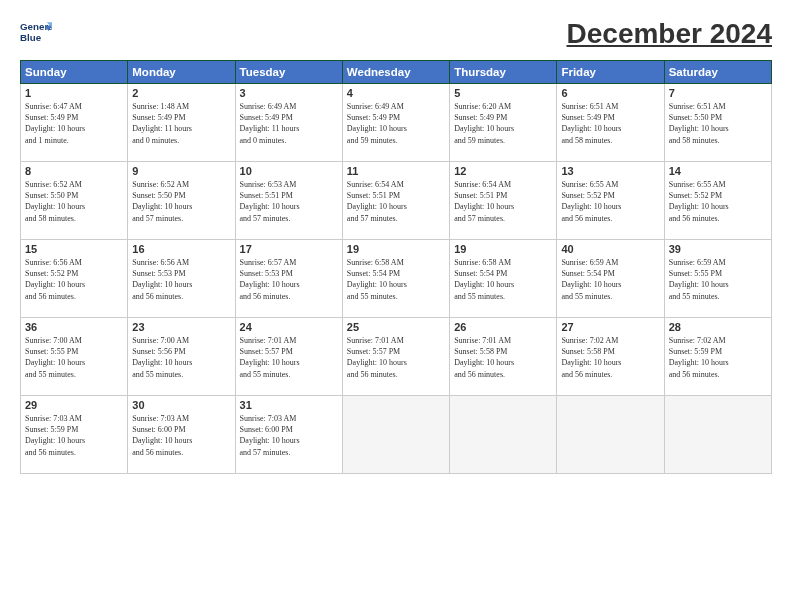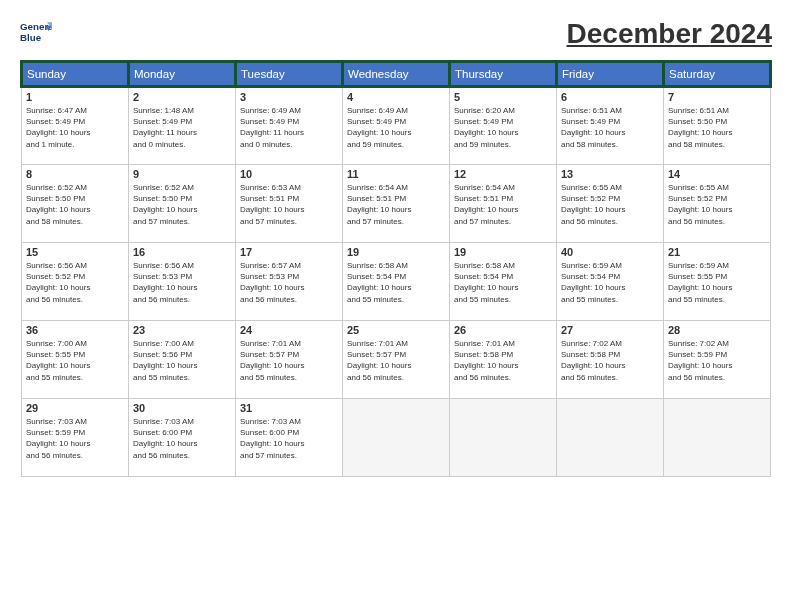--- a/index.html
+++ b/index.html
@@ -46,24 +46,24 @@
     }
     table {
       width: 100%;
       border-collapse: collapse;
       table-layout: fixed;
     }
     th {
       background-color: #4472C4;
       color: #fff;
       font-size: 11.5px;
-      font-weight: normal;
+      font-weight: bold;
       padding: 5px 4px;
       text-align: left;
-      border: 3px solid #14532d;
+      border: 1px solid #14532d;
     }
     td {
       border: 1px solid #ccc;
       vertical-align: top;
       padding: 3px 4px;
       font-size: 8.5px;
       color: #333;
       height: 78px;
       background: #fff;
     }
@@ -73,20 +73,21 @@
     .day-num {
       font-size: 11px;
       font-weight: bold;
       display: block;
       margin-bottom: 2px;
     }
     .day-info {
       font-size: 8px;
       line-height: 1.4;
       color: #333;
+      font-family: Liberation Serif, serif;
     }
     tr:nth-child(even) td:not(.empty) {
       background: #fff;
     }
     
     .row-even td:not(.empty) { background: #eaf0fb; }
     .row-odd td:not(.empty) { background: #fff; }
   </style>
 </head>
 <body>
@@ -198,21 +199,21 @@
           </td>
           <td>
             <span class="day-num">19</span>
             <div class="day-info"><span>Sunrise: 6:58 AM</span><br><span>Sunset: 5:54 PM</span><br><span>Daylight: 10 hours</span><br><span>and 55 minutes.</span></div>
           </td>
           <td>
             <span class="day-num">40</span>
             <div class="day-info"><span>Sunrise: 6:59 AM</span><br><span>Sunset: 5:54 PM</span><br><span>Daylight: 10 hours</span><br><span>and 55 minutes.</span></div>
           </td>
           <td>
-            <span class="day-num">21</span>
+            <span class="day-num">39</span>
             <div class="day-info"><span>Sunrise: 6:59 AM</span><br><span>Sunset: 5:55 PM</span><br><span>Daylight: 10 hours</span><br><span>and 55 minutes.</span></div>
           </td>
         </tr>
         <tr class="row-even">
           <td>
             <span class="day-num">36</span>
             <div class="day-info"><span>Sunrise: 7:00 AM</span><br><span>Sunset: 5:55 PM</span><br><span>Daylight: 10 hours</span><br><span>and 55 minutes.</span></div>
           </td>
           <td>
             <span class="day-num">23</span>

